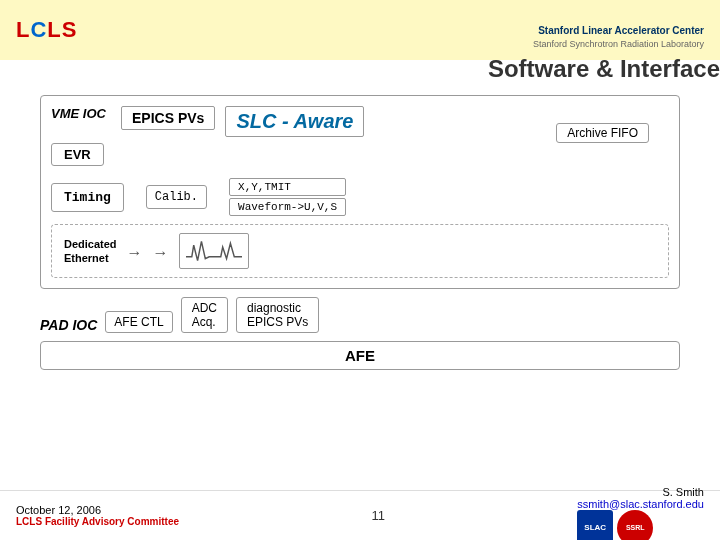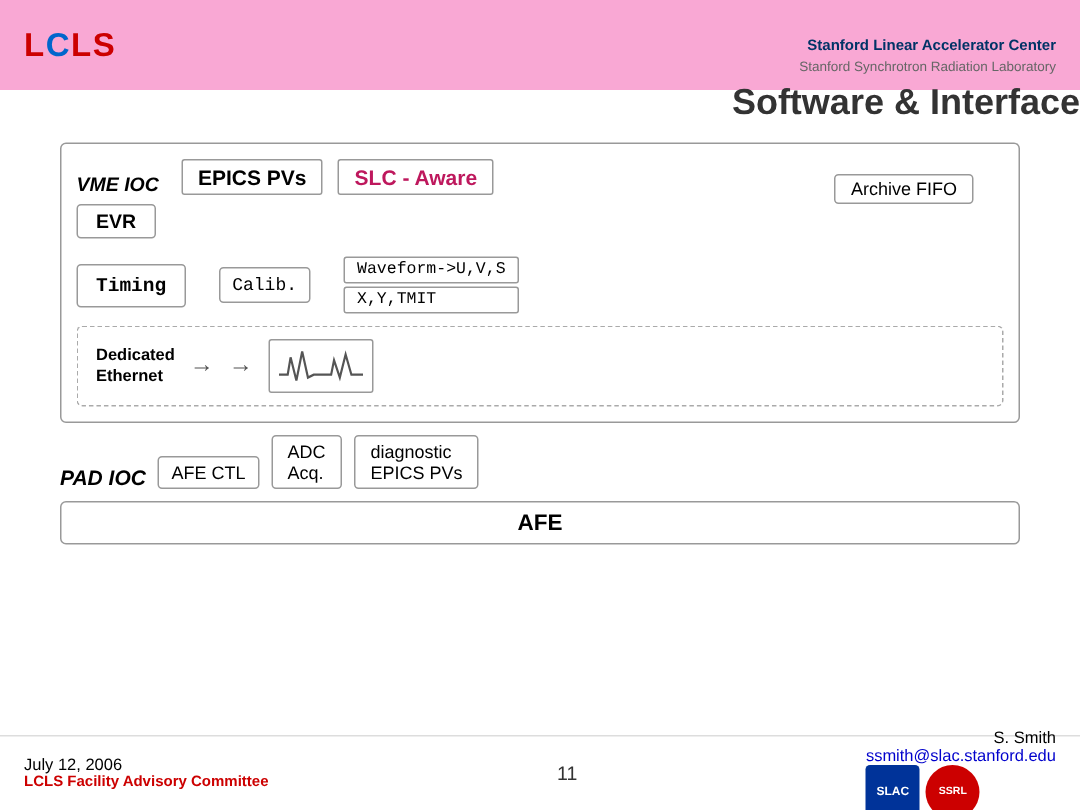--- a/index.html
+++ b/index.html
@@ -10,21 +10,21 @@
       font-family: Arial, sans-serif;
       overflow: hidden;
       position: relative;
     }
 
     
     #header {
       position: absolute;
       top: 0; left: 0; right: 0;
       height: 60px;
-      background: #f9a8d4;
+      background: #fef9c3;
       display: flex;
       align-items: center;
       justify-content: space-between;
       padding: 8px 16px;
     }
 
     #logo-area {
       display: flex;
       align-items: center;
     }
@@ -72,21 +72,21 @@
       border: 1.5px solid #999;
       border-radius: 4px;
       padding: 10px;
       position: relative;
       margin-bottom: 8px;
     }
 
     
     .vme-row {
       display: flex;
-      align-items: flex-end;
+      align-items: flex-start;
       gap: 10px;
       margin-bottom: 6px;
     }
     .vme-label {
       font-style: italic;
       font-weight: bold;
       font-size: 13px;
       color: #000;
       min-width: 60px;
     }
@@ -95,24 +95,25 @@
       border: 1.5px solid #999;
       padding: 3px 10px;
       font-size: 14px;
       font-weight: bold;
       color: #000;
       border-radius: 2px;
     }
     .slc-aware-box {
       border: 1.5px solid #999;
       padding: 3px 10px;
-      font-size: 14px;
-      font-weight: bold;
-      color: #be185d;
+      font-size: 20px;
+      font-weight: bold;
+      color: #0369a1;
       border-radius: 2px;
+      font-style: italic;
     }
 
     
     .evr-box {
       border: 1.5px solid #999;
       border-radius: 3px;
       padding: 3px 12px;
       display: inline-block;
       font-size: 13px;
       font-weight: bold;
@@ -344,22 +345,22 @@
 
     <div class="clearfix">
       <span class="evr-box">EVR</span>
       <span class="archive-fifo">Archive FIFO</span>
     </div>
 
     <div class="timing-row">
       <span class="timing-box">Timing</span>
       <span class="calib-box">Calib.</span>
       <div class="timing-sub">
+        <span class="sub-box">X,Y,TMIT</span>
         <span class="sub-box">Waveform-&gt;U,V,S</span>
-        <span class="sub-box">X,Y,TMIT</span>
       </div>
     </div>
 
     <div class="inner-dashed">
       <div class="dedicated-eth">Dedicated<br>Ethernet</div>
       <span class="arrow-right">→</span>
       <span class="arrow-right">→</span>
 
       <div class="waveform-area">
         <svg width="58" height="28" viewBox="0 0 58 28">
@@ -376,21 +377,21 @@
     <span class="adc-acq-box">ADC<br>Acq.</span>
     <span class="diag-epics-box">diagnostic<br>EPICS PVs</span>
   </div>
 
   <div class="afe-outer">AFE</div>
 
 </div>
 
 <div id="footer">
   <div class="footer-left">
-    <div>July 12, 2006</div>
+    <div>October 12, 2006</div>
     <div class="org">LCLS Facility Advisory Committee</div>
   </div>
   <div class="footer-center">11</div>
   <div class="footer-right">
     <div>S. Smith</div>
     <div class="email">ssmith@slac.stanford.edu</div>
     <div class="footer-logos">
       <div class="slac-logo-small">SLAC</div>
       <div class="ssrl-logo-small">SSRL</div>
     </div>

